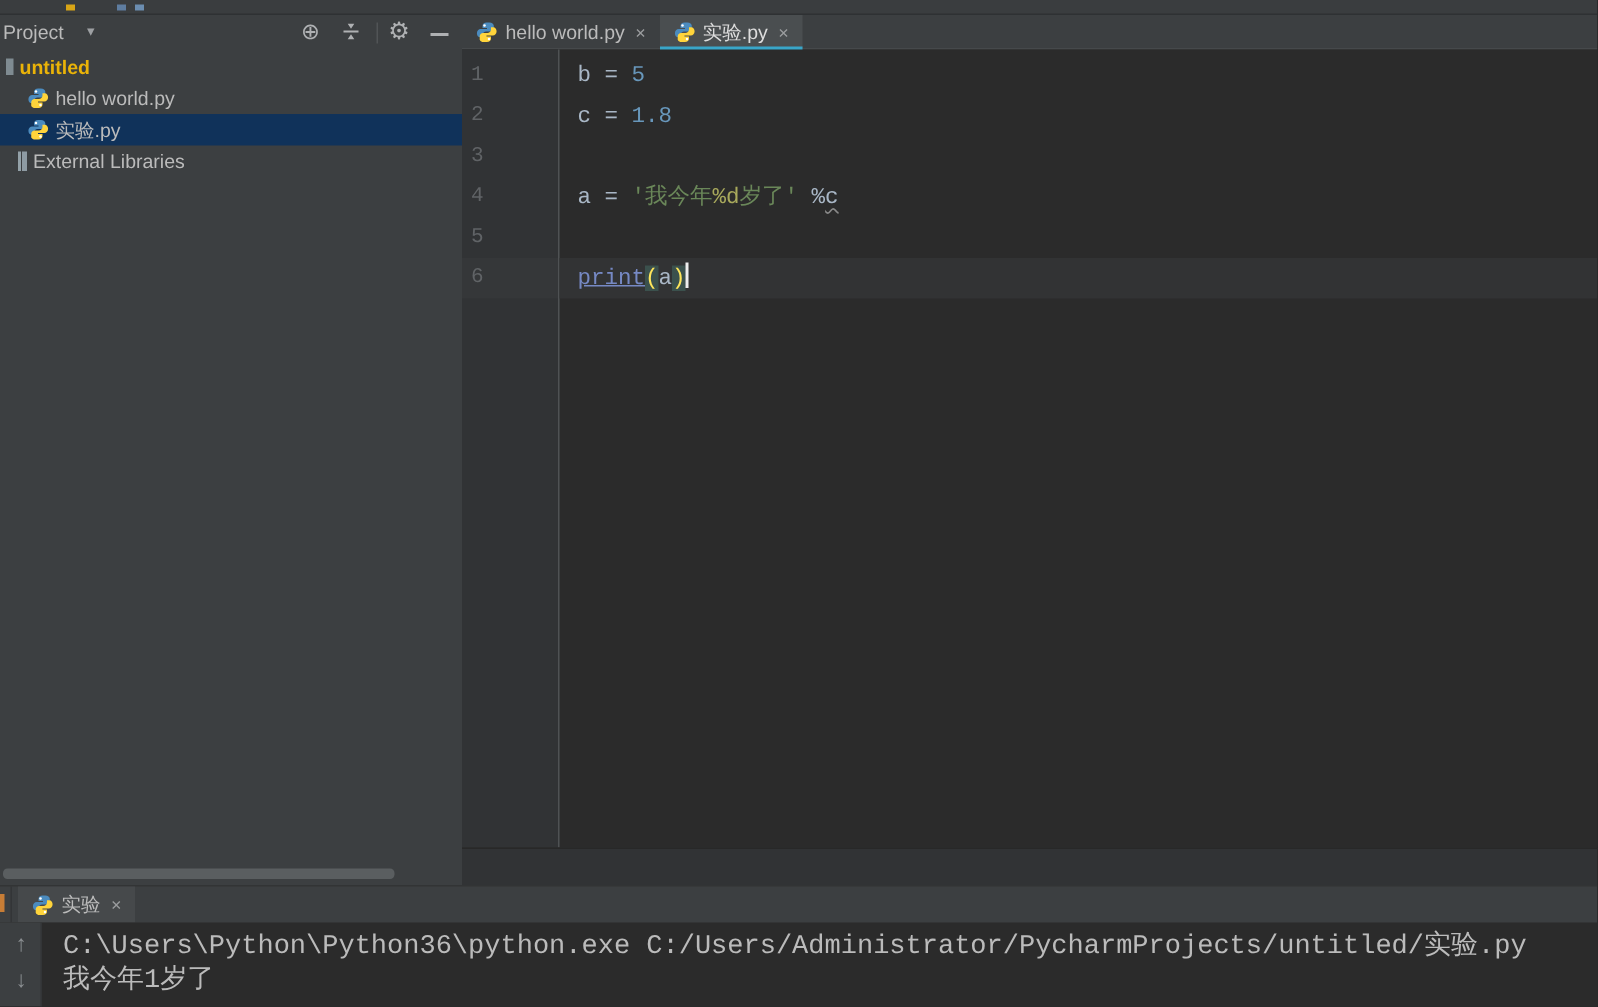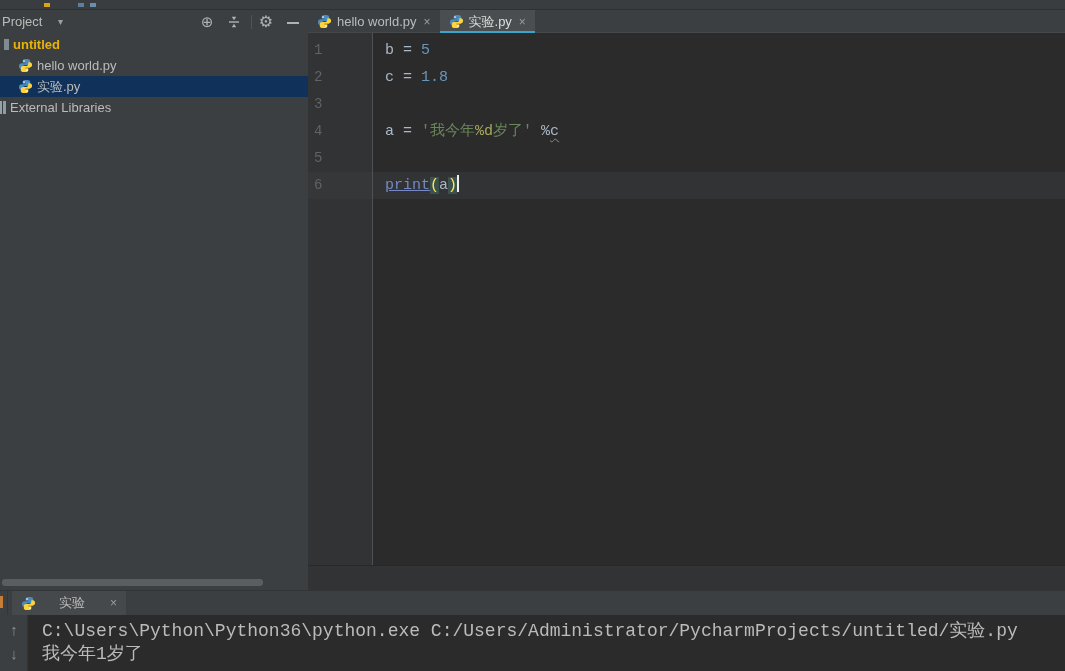--- a/index.html
+++ b/index.html
@@ -81,21 +81,21 @@
   #editor-bottom-strip { position:absolute; left:0; top:555px; width:757px; height:25px;
     background:#313335; border-top:1px solid #282828; }
 
   
   #run-panel { position:absolute; left:0; top:590px; width:1065px; height:81px;
     background:#3C3F41; border-top:1px solid #323435; }
   #run-tab-row { position:relative; height:24px; }
   #run-left-frag { position:absolute; left:0; top:5px; width:3px; height:12px; background:#C77D36; }
   #run-left-sep { position:absolute; left:7px; top:0; width:1px; height:24px; background:#333537; }
   #run-tab { position:absolute; left:12px; top:0; height:24px; display:flex; align-items:center;
-    gap:23px; padding:0 9px; background:#46494B; cursor:pointer; }
+    gap:5px; padding:0 9px; background:#46494B; cursor:pointer; }
   #run-tab .pyicon { display:inline-flex; width:15px; height:15px; }
   #run-tab .tab-close { color:#9A9C9E; font-size:12px; margin-left:2px; }
   #console { position:absolute; left:0; top:24px; width:1065px; height:57px; background:#2B2B2B; }
   #console-gutter { position:absolute; left:0; top:0; width:28px; height:57px;
     background:#3C3F41; border-right:1px solid #333537; }
   .con-arrow { position:absolute; left:0; width:28px; text-align:center; color:#8A8E91;
     font-size:15px; cursor:pointer; }
   #con-arrow-up { top:6px; }
   #con-arrow-down { top:30px; }
   #console-lines { position:absolute; left:42px; top:5px; right:0;
@@ -150,21 +150,21 @@
           <span class="tree-icon">
             <svg width="15" height="15" viewBox="0 0 16 16">
               <path fill="#4B8BBE" d="M7.9 1C6.1 1 5 1.9 5 3.3V5h3.2v.7H3.7C2.2 5.7 1 6.9 1 8.7c0 1.7 1 2.9 2.4 2.9H5V9.9C5 8.5 6.2 7.4 7.6 7.4h3.1c1.2 0 2.3-1 2.3-2.3V3.3C13 1.9 11.7 1 9.9 1z"></path>
               <circle cx="6.4" cy="3.2" r=".9" fill="#fff"></circle>
               <path fill="#FFD43B" d="M8.1 15c1.8 0 2.9-.9 2.9-2.3V11H7.8v-.7h4.5c1.5 0 2.7-1.2 2.7-3 0-1.7-1-2.9-2.4-2.9H11v1.7c0 1.4-1.2 2.5-2.6 2.5H5.3c-1.2 0-2.3 1-2.3 2.3v2.4C3 14.1 4.3 15 6.1 15z"></path>
               <circle cx="9.6" cy="12.8" r=".9" fill="#fff"></circle>
             </svg>
           </span>
           <span class="tree-label">实验.py</span>
         </div>
-        <div class="tree-row" style="padding-left: 0px;">
+        <div class="tree-row" style="padding-left: 12px;">
           <span class="frag frag-libraries"></span>
           <span class="tree-label">External Libraries</span>
         </div>
       </div>
     <div id="tree-hscrollbar">
         <div class="thumb"></div>
       </div>
   </div>
 
   <div id="editor">

